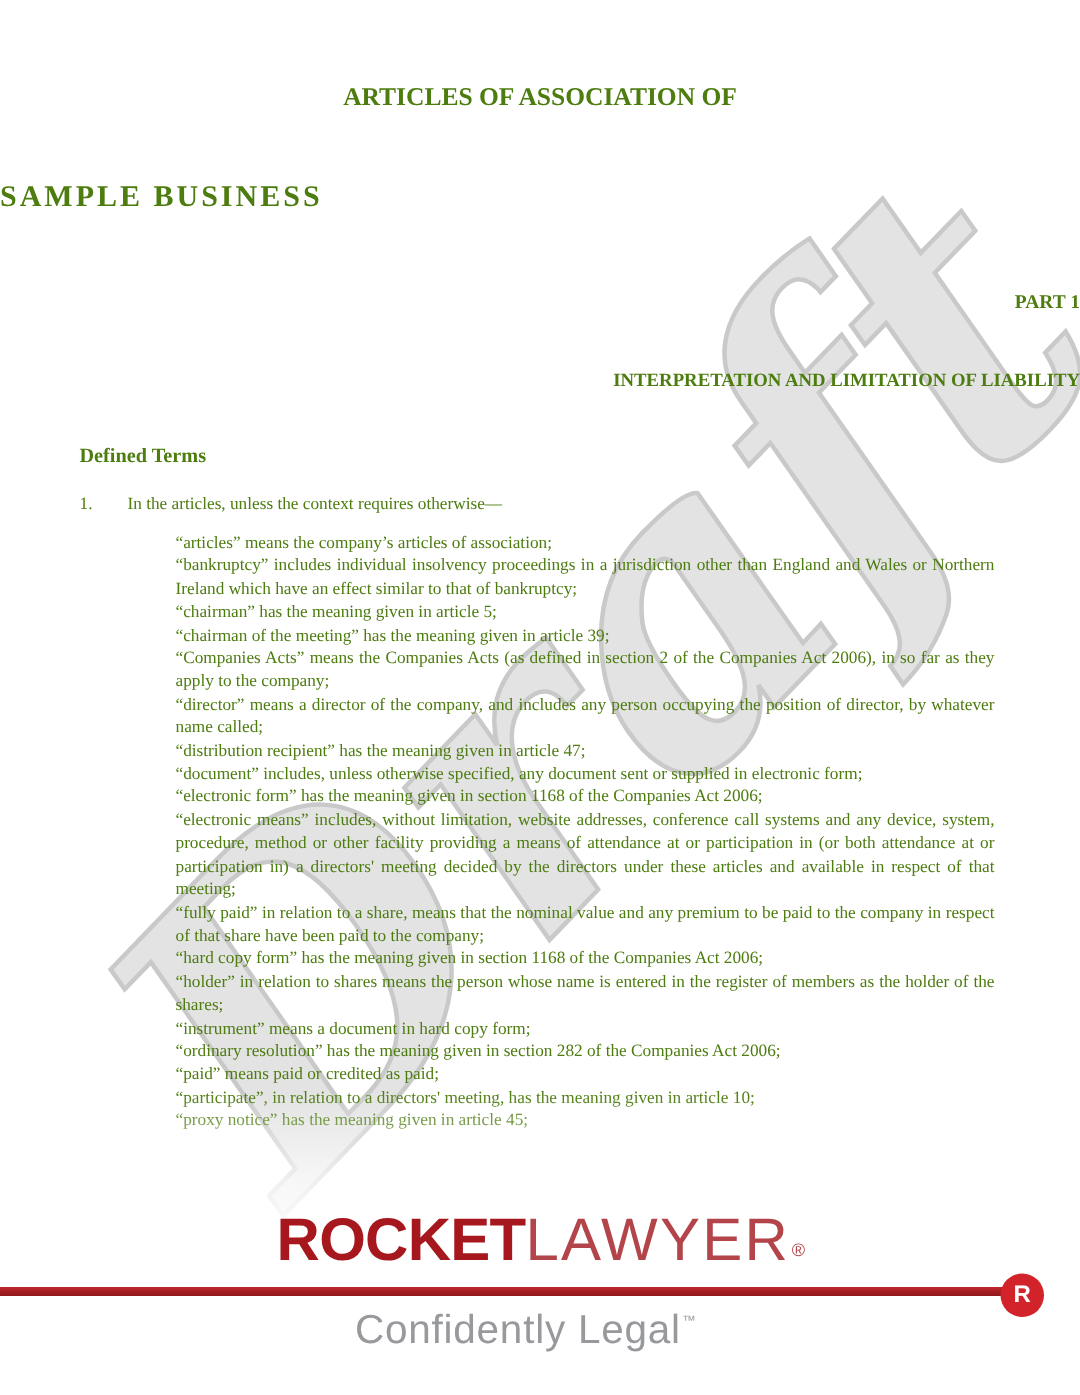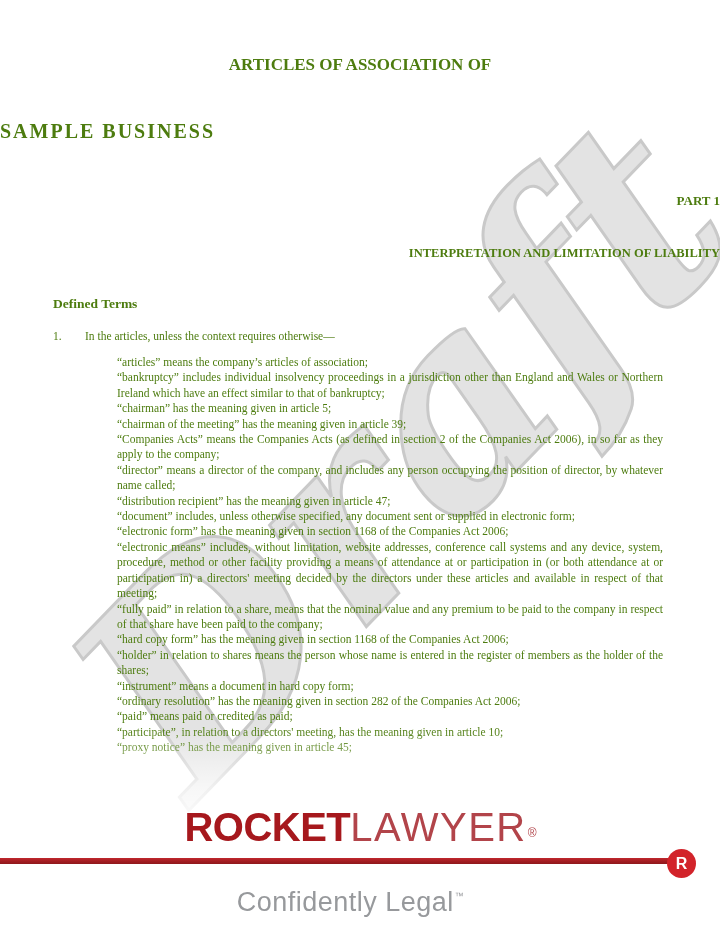--- a/index.html
+++ b/index.html
@@ -136,21 +136,20 @@
     display: flex; align-items: center; justify-content: center;
   }
   .tagline {
     position: absolute; top: 871px; left: 0; right: 20px;
     text-align: center;
     font-family: "Liberation Sans", sans-serif;
     font-size: 27px;
     color: #97999c;
     letter-spacing: 0.5px;
     white-space: nowrap;
-    margin-top: 16px;
   }
   .tagline .tm {
     font-size: 9px;
     vertical-align: top;
     position: relative; top: 4px; left: 1px;
     color: #97999c;
   }
 </style>
 </head>
 <body>

